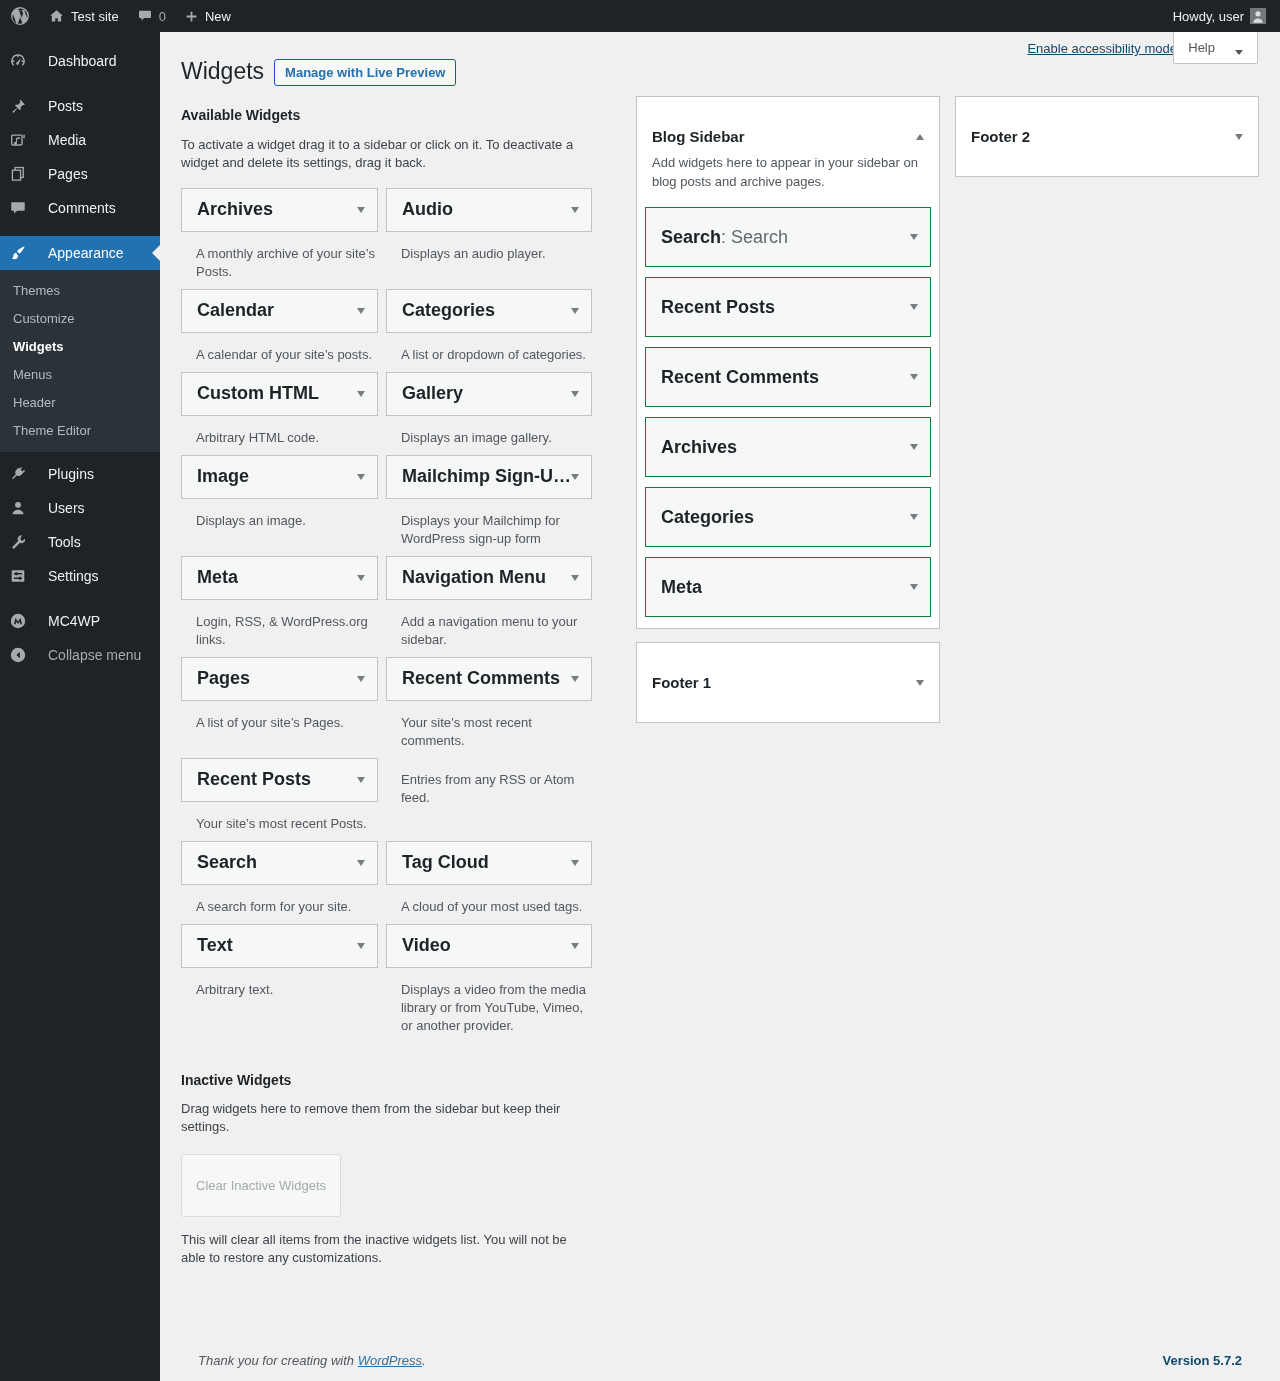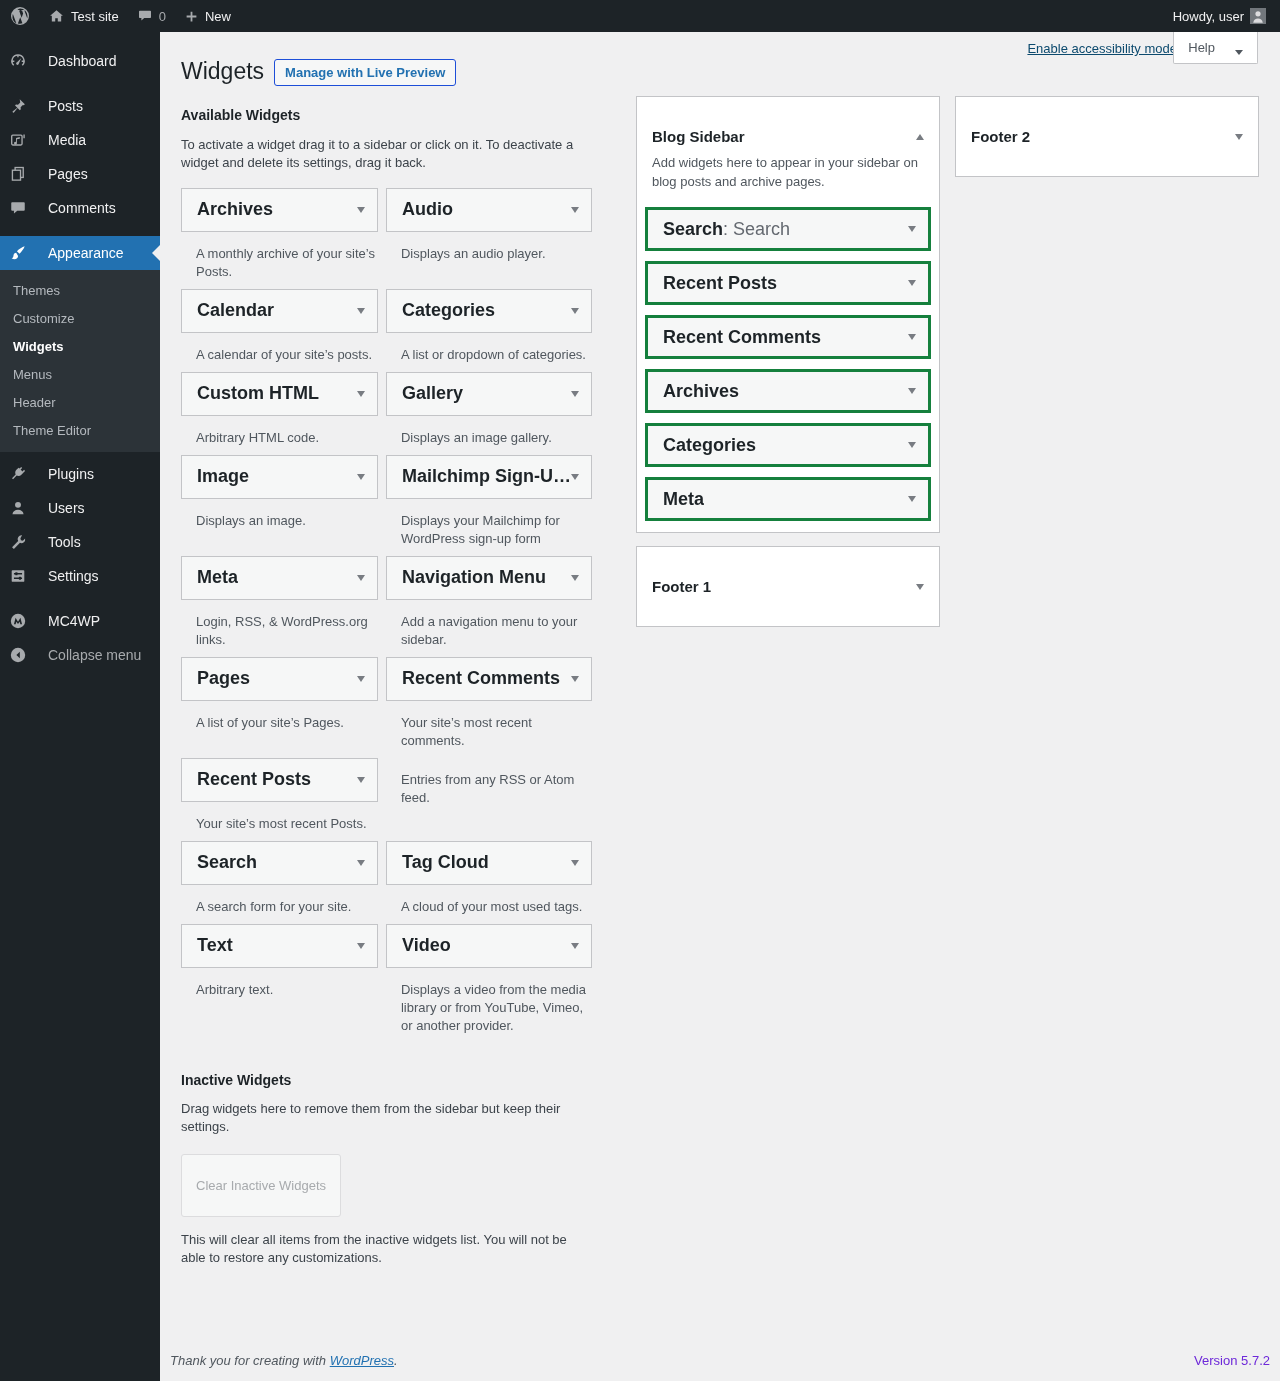--- a/index.html
+++ b/index.html
@@ -70,35 +70,35 @@
   
   .col-right { display: flex; gap: 15px; flex: 1; align-items: flex-start; }
   .sb-col { flex: 1; min-width: 0; }
   .panel { background: #fff; border: 1px solid #c3c4c7; margin-bottom: 13px; }
   .panel-head { display: flex; align-items: center; padding: 30px 15px; cursor: pointer; }
   .panel.expanded > .panel-head { padding-bottom: 0; }
   .panel-head h2 { margin: 0; font-size: 15px; font-weight: bold; color: #1d2327; line-height: 19px; }
   .panel-head .tri { margin-left: auto; }
   .panel-desc { margin: 7px 15px 0; line-height: 19px; color: #50575e; font-size: 13px; }
   .panel-body { padding: 16px 8px 1px; }
-  .sb-widget { display: flex; align-items: center; height: 44px; background: #f6f7f7;
-    border: 3px solid #15803d; padding: 0 12px 0 15px; margin-bottom: 10px; cursor: move; }
+  .sb-widget { display: flex; align-items: center; height: 60px; background: #f6f7f7;
+    border: 1px solid #15803d; padding: 0 12px 0 15px; margin-bottom: 10px; cursor: move; }
 
   
   .tri { width: 0; height: 0; display: inline-block; }
   .tri.down { border-left: 4.5px solid transparent; border-right: 4.5px solid transparent; border-top: 6px solid #787c82; }
   .tri.up { border-left: 4.5px solid transparent; border-right: 4.5px solid transparent; border-bottom: 6px solid #787c82; }
   .help-tab .tri.down { border-top-color: #50575e; border-left-width: 4px; border-right-width: 4px; border-top-width: 5px; }
 
   
-  .page-footer { position: absolute; left: 0; right: 0; bottom: 0; padding: 0 10px 13px;
+  .page-footer { position: absolute; left: 0; right: 0; bottom: 0; padding: 0 38px 13px;
     display: flex; justify-content: space-between; align-items: center; font-size: 13px; color: #50575e; }
   .thanks { font-style: italic; }
   .thanks a { color: #2271b1; text-decoration: underline; cursor: pointer; }
-  .version { color: #6d28d9; }
+  .version { color: #0c4a6e; font-weight: bold; }
 </style>
 </head>
 <body>
 
 <div class="screen">
 
   <div class="adminbar">
     <div class="ab-group">
       <span class="ab-item" style="padding-left:10px;">
         <svg width="20" height="20" viewBox="0 0 20 20">

